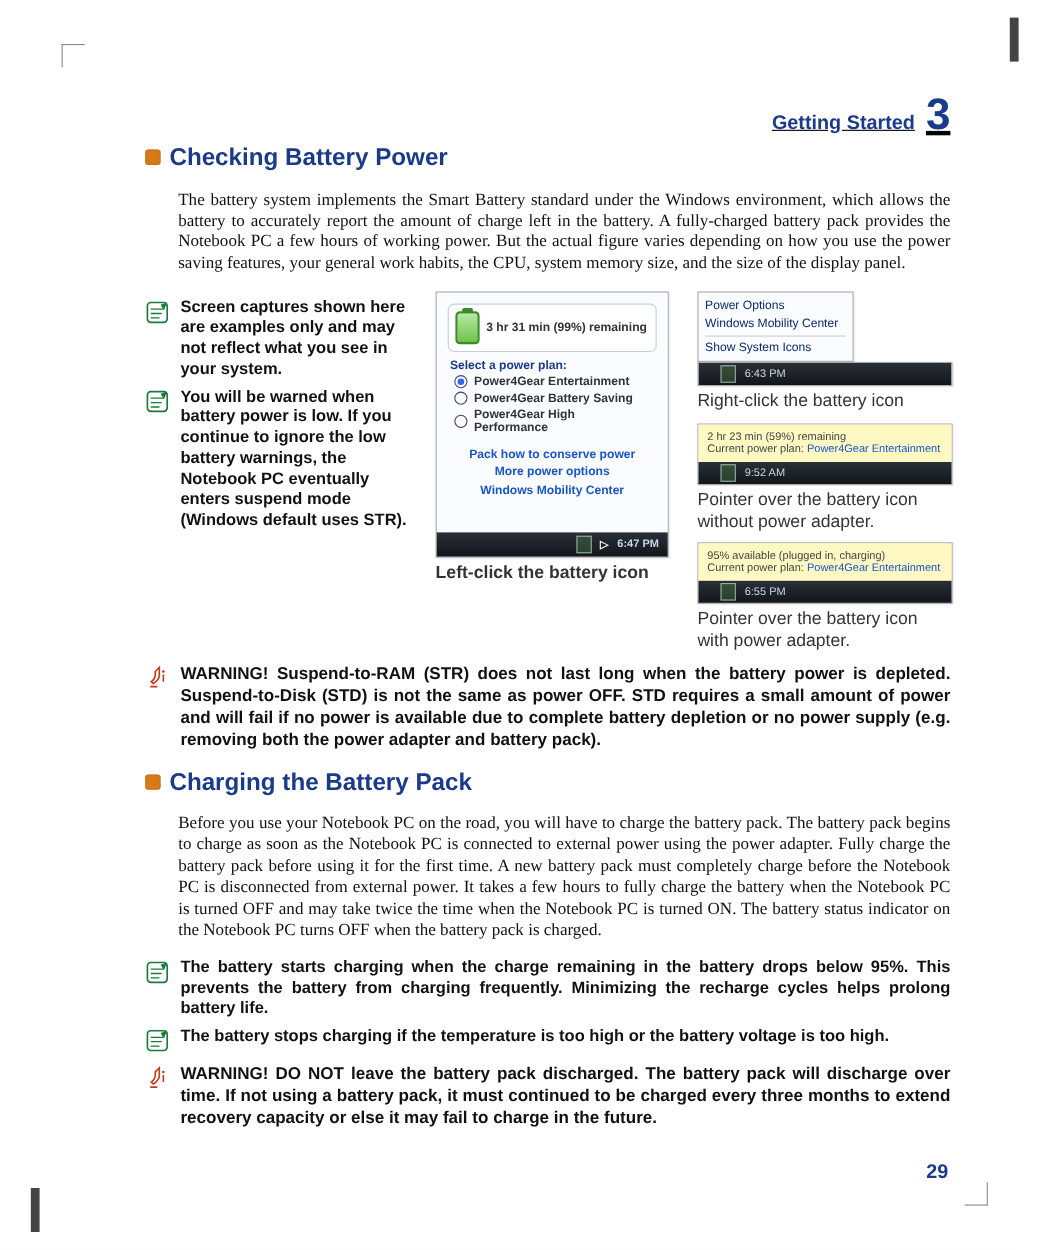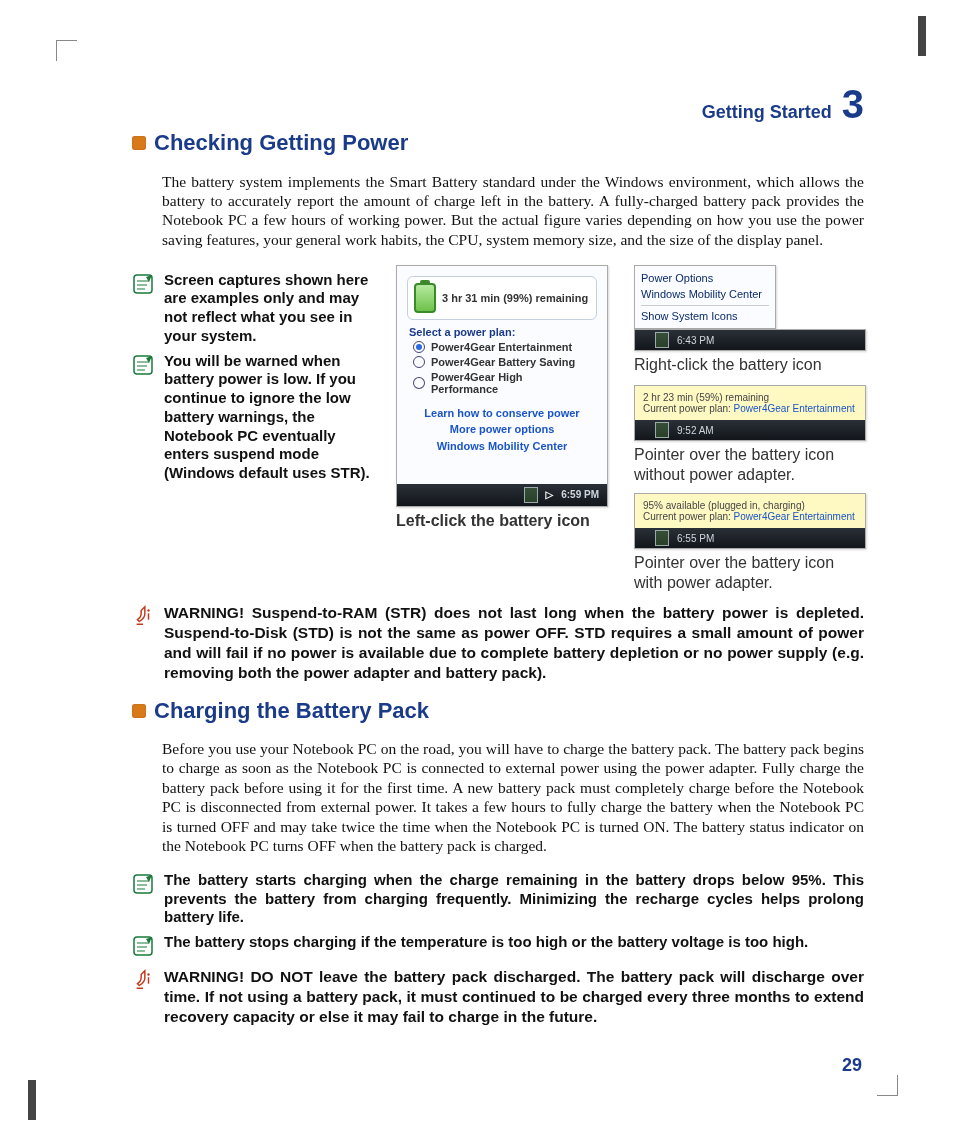--- a/index.html
+++ b/index.html
@@ -54,20 +54,21 @@
   top: 84px;
   left: 120px;
   right: 90px;
 }
 .header-row {
   display: flex;
   justify-content: flex-end;
   align-items: baseline;
   gap: 10px;
   margin-bottom: 6px;
+  text-decoration: underline;
 }
 .header-label {
   color: #1a3a8a;
   font-weight: bold;
   font-size: 18px;
 }
 .chapter-number {
   color: #1a3a8a;
   font-weight: bold;
   font-size: 40px;
@@ -190,21 +191,21 @@
   <div class="crop-br"></div>
 
   <div class="content">
     <div class="header-row">
       <span class="header-label">Getting Started</span>
       <span class="chapter-number">3</span>
     </div>
 
     <div class="h2-row">
       <span class="orange-dot"></span>
-      <span class="h2">Checking Getting Power</span>
+      <span class="h2">Checking Battery Power</span>
     </div>
     <p class="body-text">The battery system implements the Smart Battery standard under the Windows environment, which allows the battery to accurately report the amount of charge left in the battery. A fully-charged battery pack provides the Notebook PC a few hours of working power. But the actual figure varies depending on how you use the power saving features, your general work habits, the CPU, system memory size, and the size of the display panel.</p>
 
     <div class="mid-grid">
 
       <div class="mid-left">
         <div class="note-block">
           <span class="note-icon">
             <svg width="22" height="22" viewBox="0 0 22 22">
                 <rect x="2" y="2" width="18" height="18" rx="3" fill="none" stroke="#1a7a3a" stroke-width="1.5"></rect>
@@ -239,28 +240,28 @@
             </div>
           <div class="plan-opt">
               <span class="radio"></span>
               <span>Power4Gear Battery Saving</span>
             </div>
           <div class="plan-opt">
               <span class="radio"></span>
               <span>Power4Gear High Performance</span>
             </div>
           <div class="plan-links">
-            <div>Learn how to conserve power</div>
+            <div>Pack how to conserve power</div>
             <div>More power options</div>
             <div>Windows Mobility Center</div>
           </div>
           <div class="tray">
             <span class="tray-ico"></span>
             <span style="color:#fff">▷</span>
-            <span>6:59 PM</span>
+            <span>6:47 PM</span>
           </div>
         </div>
         <div class="cap">Left-click the battery icon</div>
       </div>
 
       <div class="mid-right">
         <div class="shot" style="margin-bottom:0;width:140px">
           <div class="shot-menu">
             <div>Power Options</div>
             <div>Windows Mobility Center</div>

